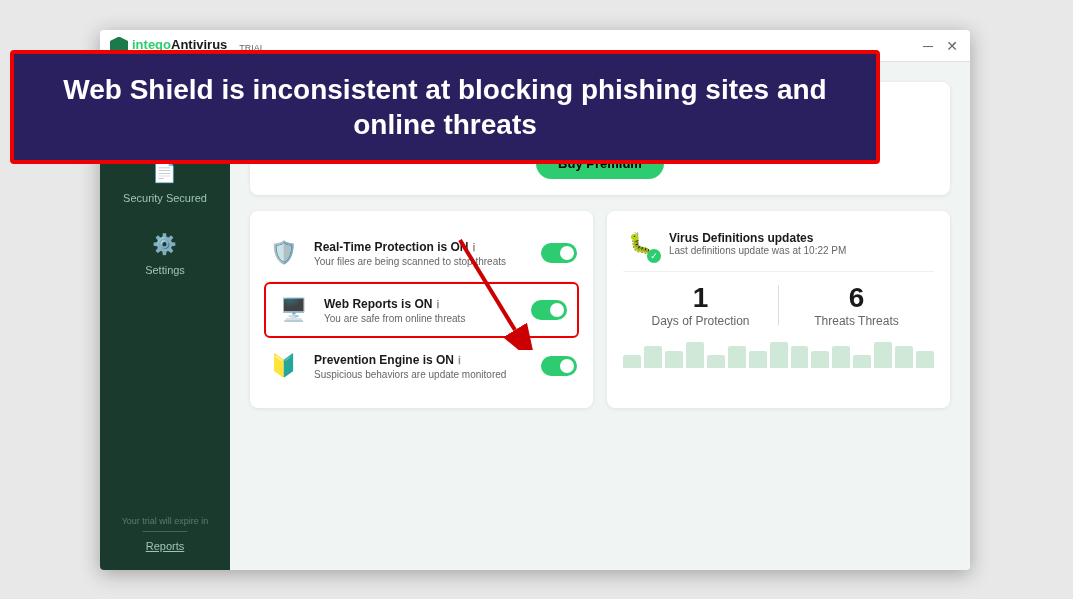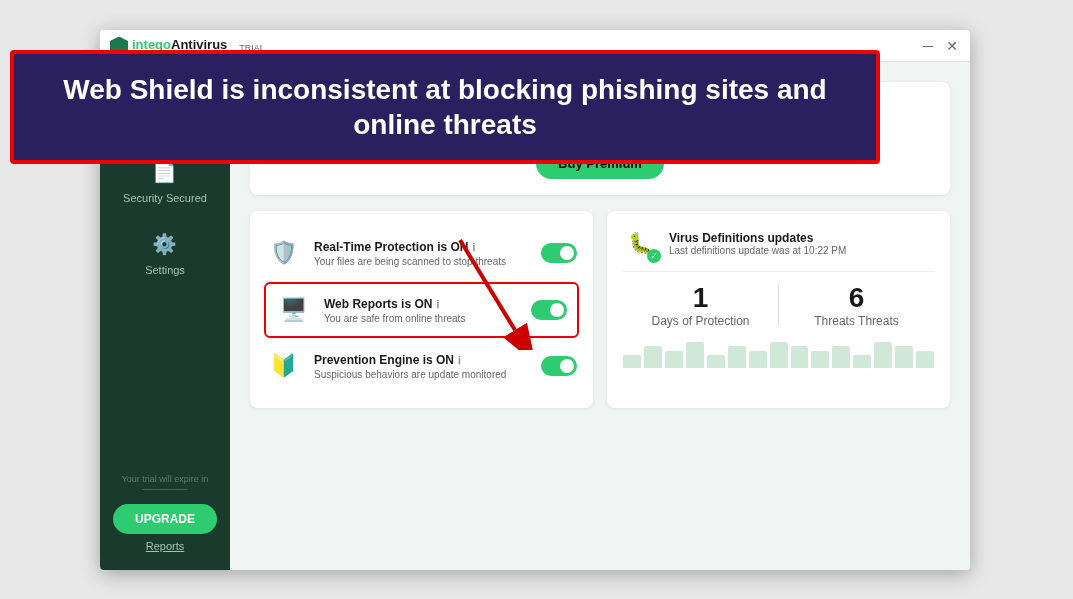--- a/index.html
+++ b/index.html
@@ -423,21 +423,20 @@
       <div class="sidebar-item">
         <div class="sidebar-icon">📄</div>
         <span>Security Secured</span>
       </div>
       <div class="sidebar-item">
         <div class="sidebar-icon">⚙️</div>
         <span>Settings</span>
       </div>
       <div class="sidebar-spacer"></div>
       <div class="sidebar-trial-text">Your trial will expire in<br><strong style="color:#607a6a">───────</strong></div>
-      <button class="upgrade-btn">UPGRADE</button>
       <span class="activate-link">Reports</span>
     </div>
 
     <div class="main-content">
 
       <div class="trial-banner">
         <h2>You are running a trial version</h2>
         <p>Your trial will expire in 7 days</p>
         <div class="trial-buttons">
           <button class="btn-premium">Buy Premium</button>

